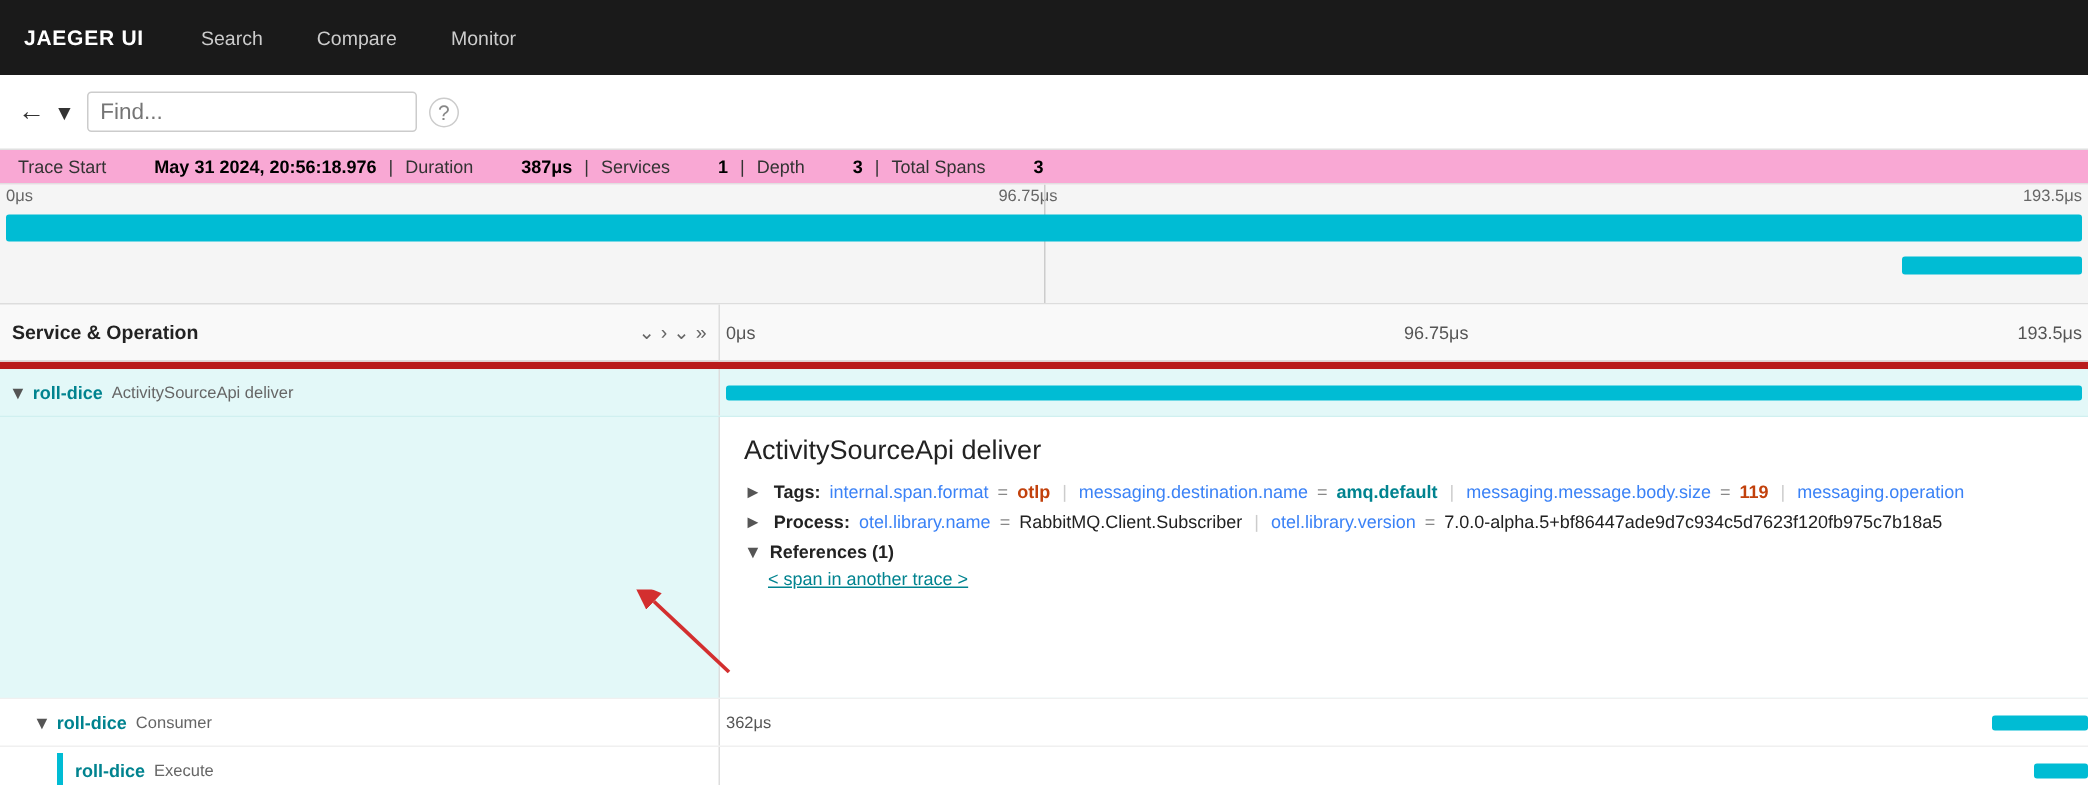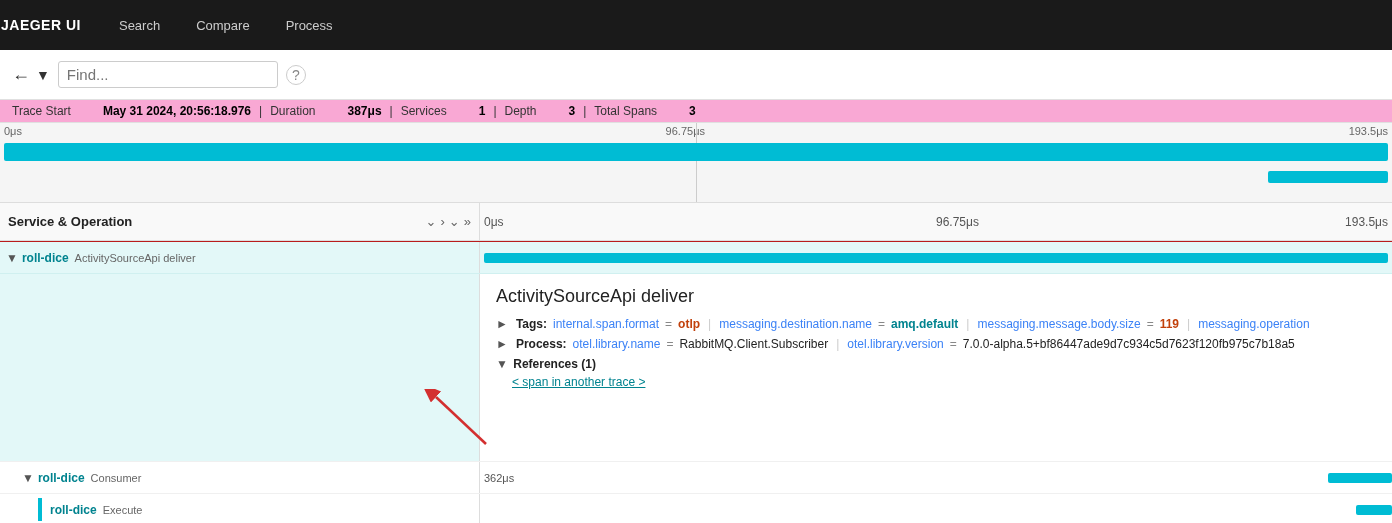--- a/index.html
+++ b/index.html
@@ -4,21 +4,21 @@
   <style>
     * { margin: 0; padding: 0; box-sizing: border-box; }
     body { font-family: 'Segoe UI', Arial, sans-serif; font-size: 13px; background: #fff; overflow: hidden; width: 1392px; height: 523px; }
 
     
     .top-nav {
       background: #1a1a1a;
       display: flex;
       align-items: center;
       height: 50px;
-      padding: 0 1px;
+      padding: 0 16px;
       gap: 8px;
     }
     .nav-brand {
       color: #fff;
       font-weight: bold;
       font-size: 14px;
       margin-right: 16px;
       letter-spacing: 0.5px;
     }
     .nav-item {
@@ -229,21 +229,21 @@
     .refs-row {
       margin-top: 4px;
       font-size: 12px;
     }
     .refs-label { font-weight: 600; color: #222; }
 
     
     .header-row {
       display: flex;
       align-items: stretch;
-      border-bottom: 1px solid #b91c1c;
+      border-bottom: 5px solid #b91c1c;
     }
 
     
     .rows-wrapper {
       display: flex;
       flex-direction: column;
       overflow-y: auto;
       flex: 1;
     }
     .row-with-timeline {
@@ -287,21 +287,21 @@
   </style>
 </head>
 <body>
 
 <div class="view-container">
 
   <nav class="top-nav">
     <span class="nav-brand">JAEGER UI</span>
     <span class="nav-item">Search</span>
     <span class="nav-item">Compare</span>
-    <span class="nav-item">Process</span>
+    <span class="nav-item">Monitor</span>
   </nav>
 
   <div class="trace-header">
     <span class="back-arrow">←</span>
     <span class="collapse-btn">▼</span>
     <div class="find-box">
       <input type="text" placeholder="Find..." style="">
     </div>
     <div class="help-icon">?</div>
   </div>

